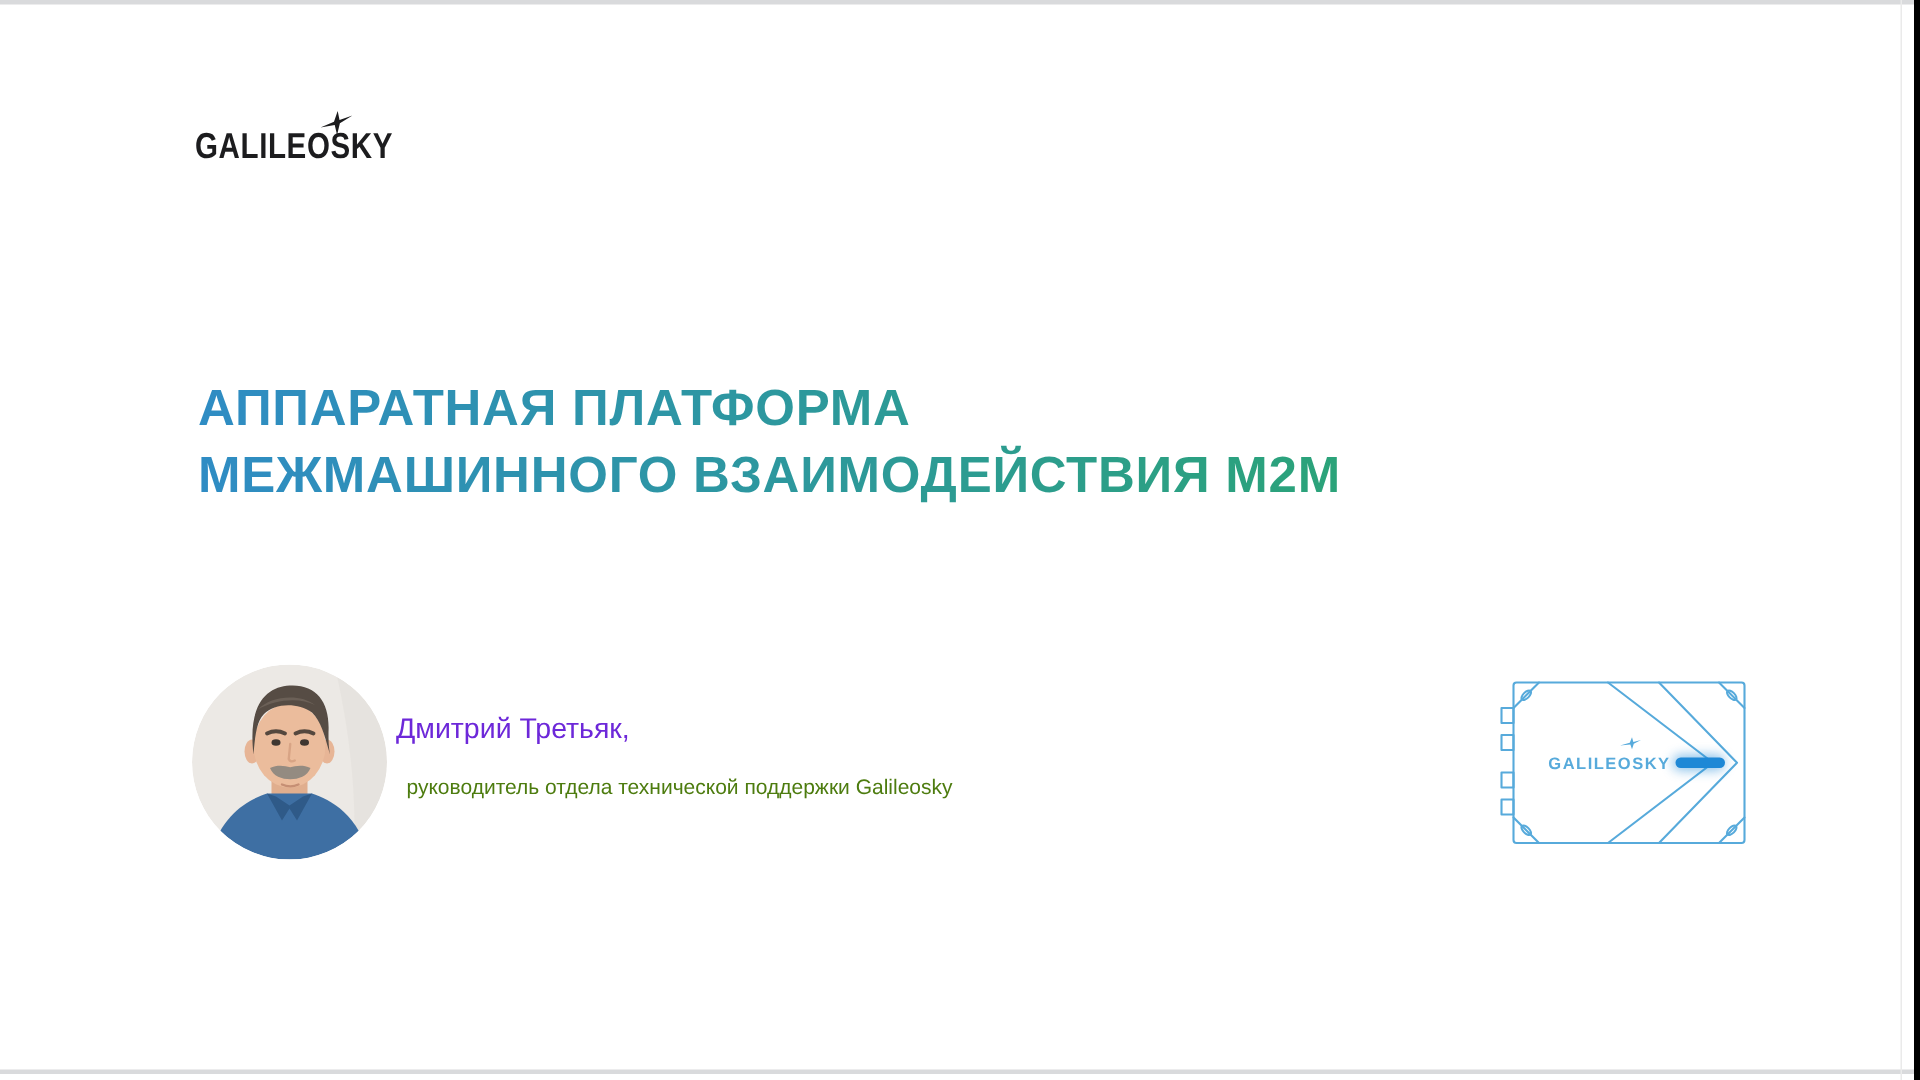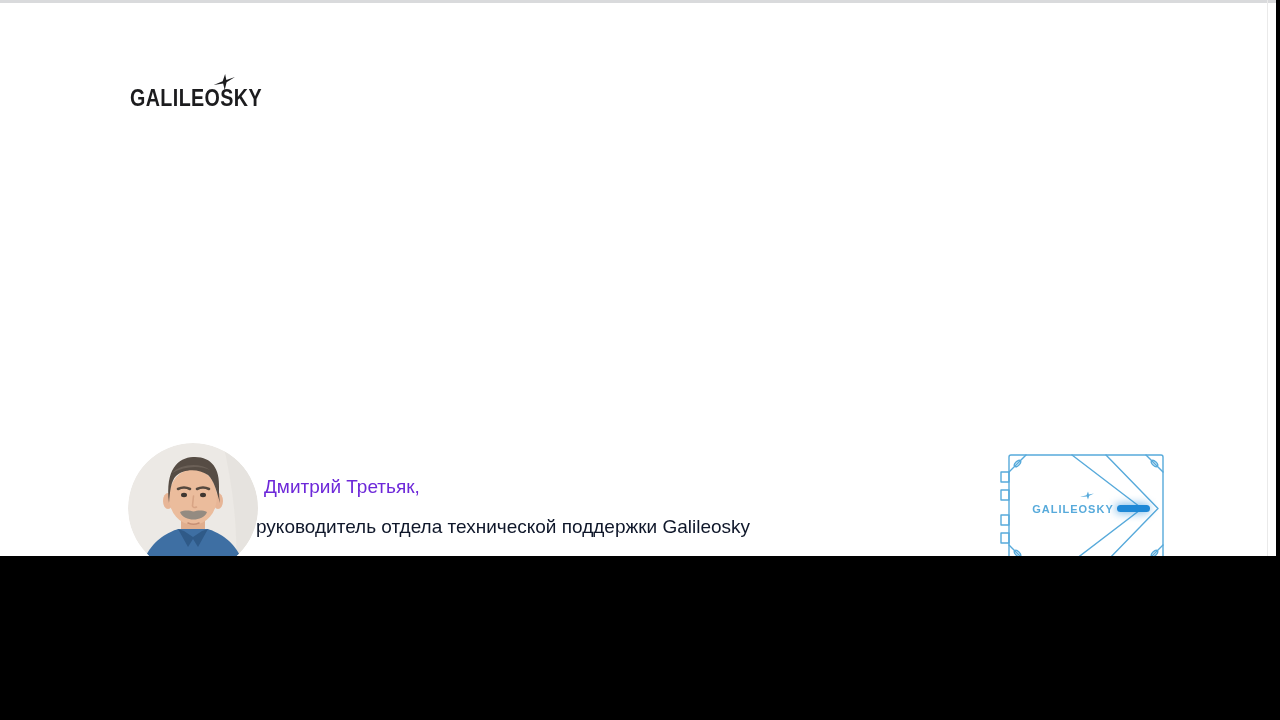--- a/index.html
+++ b/index.html
@@ -4,21 +4,21 @@
 <style>
   html, body {
     margin: 0;
     padding: 0;
     background: #000;
     font-family: "Liberation Sans", sans-serif;
   }
   .frame {
     position: relative;
     width: 1280px;
-    height: 556px;
+    height: 720px;
     background: var(--slide-bg, #ffffff);
     overflow: hidden;
   }
   
   .edge-top {
     position: absolute; left: 0; top: 0;
     width: 1280px; height: 3px;
     background: var(--edge-line, #d9dadc);
   }
   .edge-bottom {
@@ -87,23 +87,23 @@
   }
   .speaker-name {
     position: absolute;
     left: 264px; top: 476px;
     font-size: 19px;
     color: #6d28d9;
     white-space: nowrap;
   }
   .speaker-role {
     position: absolute;
-    left: 256px; top: 516px;
-    font-size: 19px;
-    color: #0f172a;
+    left: 271px; top: 516px;
+    font-size: 14px;
+    color: #4d7c0f;
     white-space: nowrap;
   }
 
   
   .device {
     position: absolute;
     left: 998px; top: 445px;
     width: 170px; height: 125px;
   }
   .dl {
@@ -142,20 +142,24 @@
   <div class="edge-right-faint"></div>
   <div class="edge-right-bar"></div>
 
   <div class="logo">
     <span>GALILEOSKY</span>
     <svg class="logo-star" viewBox="0 0 30 16">
       <path d="M 2 11 L 13 7.2 L 16 0 L 17.5 6 L 28 3 L 17.8 8.2 L 15.5 16 L 13.6 9.4 Z" fill="#1c1c1e"></path>
     </svg>
   </div>
 
+  <div class="heading">
+    <div>АППАРАТНАЯ ПЛАТФОРМА</div>
+    <div>МЕЖМАШИННОГО ВЗАИМОДЕЙСТВИЯ M2M</div>
+  </div>
 
   <div class="avatar">
     <svg width="130" height="130" viewBox="0 0 130 130">
       <defs>
         <clipPath id="circ">
             <circle cx="65" cy="65" r="65"></circle>
           </clipPath>
       </defs>
       <g clip-path="url(#circ)">
         <rect x="0" y="0" width="130" height="130" fill="#ECE9E5"></rect>

